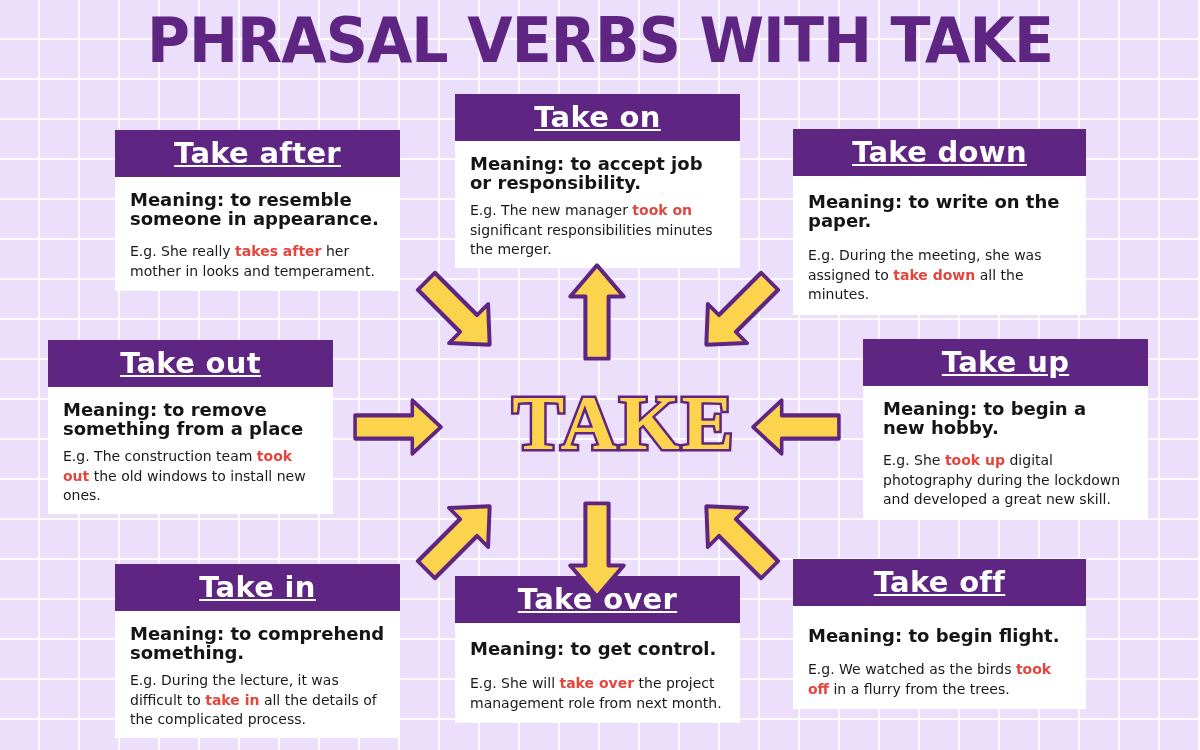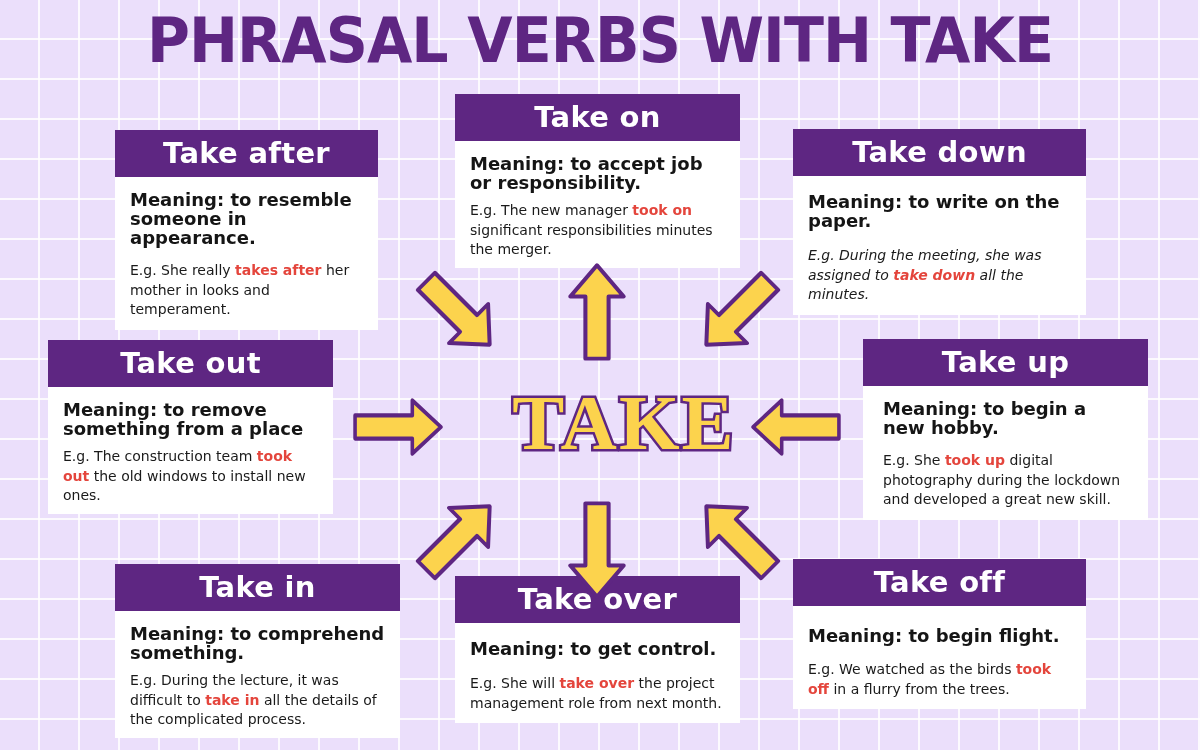--- a/index.html
+++ b/index.html
@@ -36,61 +36,62 @@
     background:#5E2682;
     color:#FFFFFF;
     font-family:"DejaVu Sans", sans-serif;
     font-weight:bold;
     font-size:29px;
     line-height:47px;
     height:47px;
     text-align:center;
     letter-spacing:.3px;
     white-space:nowrap;
+    text-decoration:underline;
   }
   .card-body { padding:13px 15px 10px 15px; }
   .meaning {
     font-family:"DejaVu Sans", sans-serif;
     font-weight:bold;
     font-size:18px;
     line-height:19px;
     color:#151515;
   }
   .example {
     margin-top:14px;
     font-family:"DejaVu Sans", sans-serif;
     font-size:14px;
     line-height:19.5px;
     color:#1a1a1a;
   }
   .example .hl { color:#E4453C; font-weight:bold; }
 
   
-  #card-take-after { left:115px;  top:130px; width:263px; }
+  #card-take-after { left:115px;  top:130px; width:285px; }
   #card-take-on    { left:455px;  top:94px;  width:285px; }
   #card-take-down  { left:793px;  top:129px; width:293px; }
   #card-take-out   { left:48px;   top:340px; width:285px; }
   #card-take-up    { left:863px;  top:339px; width:285px; }
   #card-take-in    { left:115px;  top:564px; width:285px; }
   #card-take-over  { left:455px;  top:576px; width:285px; }
   #card-take-off   { left:793px;  top:559px; width:293px; }
 
   #card-take-on   .card-body,
   #card-take-out  .card-body,
   #card-take-in   .card-body { padding-bottom:8px; }
   #card-take-on   .example,
   #card-take-out  .example,
   #card-take-in   .example { margin-top:9px; }
   #card-take-up   .card-body { padding-left:20px; }
   #card-take-off  .card-body { padding-top:20px; }
   #card-take-off  .example { margin-top:15px; }
   #card-take-over .card-body { padding-top:16px; }
   #card-take-over .example { margin-top:16px; }
   #card-take-down .card-body { padding-top:16px; }
-  #card-take-down .example { margin-top:16px;font-style:italic; }
+  #card-take-down .example { margin-top:16px; }
 
   
   #take-center {
     position:absolute;
     left:0; top:378px; width:1200px;
     text-align:center;
     font-family:Liberation Serif, serif;
     font-weight:bold;
     font-size:78px;
     line-height:90px;

